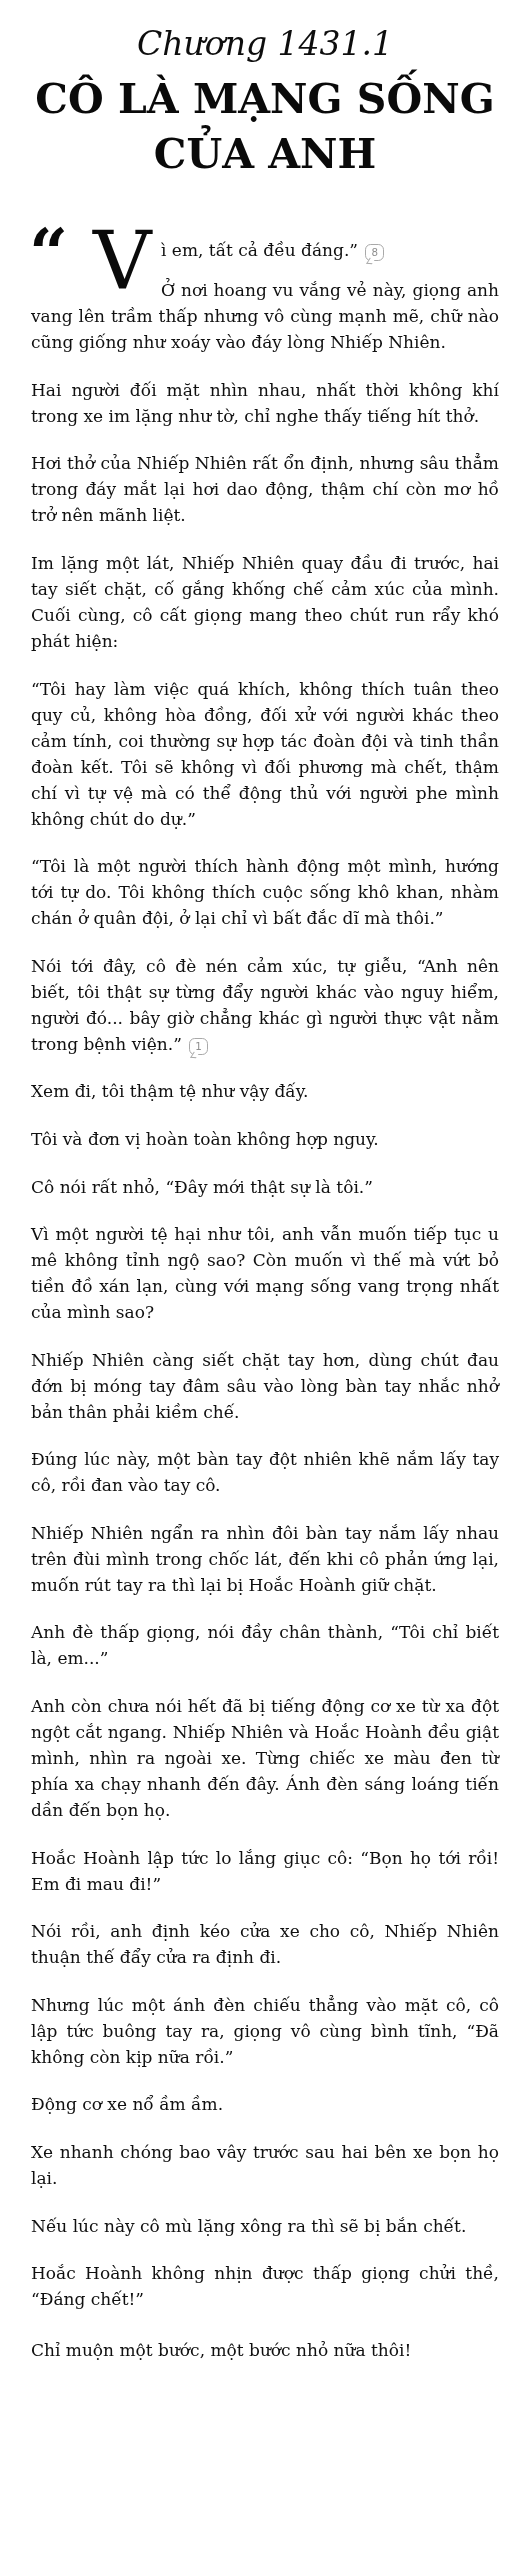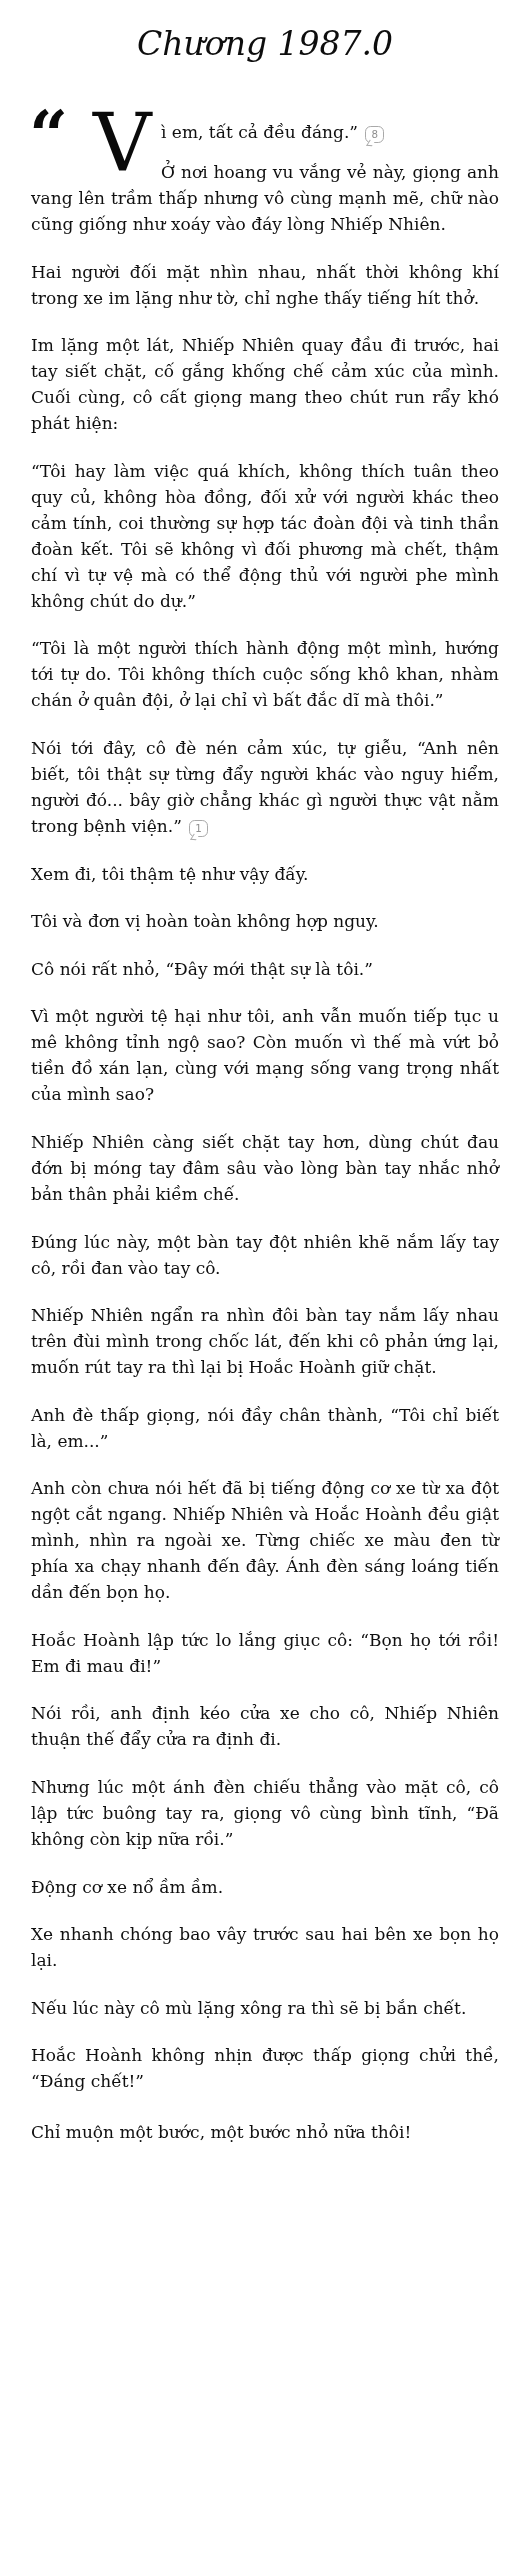--- a/index.html
+++ b/index.html
@@ -105,28 +105,33 @@
     background: #ffffff;
     border-left: 1px solid #a9a9a9;
     border-bottom: 1px solid #a9a9a9;
     transform: skewX(-28deg) rotate(4deg);
   }
 </style>
 </head>
 <body>
 
 <div class="page">
-  <h2 class="chapter-num">Chương 1987.0</h2>
+  <h2 class="chapter-num">Chương 1431.1</h2>
+  <h1 class="chapter-title">
+    <span>CÔ LÀ MẠNG SỐNG</span><br>
+    <span>CỦA ANH</span>
+  </h1>
   <div class="content" id="content">
       <p class="dropcap-para"><span class="dropfloat">
           <span class="open-quote">“</span>
           <span class="dropcap-letter">V</span>
         </span><span>ì em, tất cả đều đáng.”</span><span class="cbubble">8</span></p>
       <p><span>Ở nơi hoang vu vắng vẻ này, giọng anh vang lên trầm thấp nhưng vô cùng mạnh mẽ, chữ nào cũng giống như xoáy vào đáy lòng Nhiếp Nhiên.</span></p>
       <p><span>Hai người đối mặt nhìn nhau, nhất thời không khí trong xe im lặng như tờ, chỉ nghe thấy tiếng hít thở.</span></p>
+      <p><span>Hơi thở của Nhiếp Nhiên rất ổn định, nhưng sâu thẳm trong đáy mắt lại hơi dao động, thậm chí còn mơ hồ trở nên mãnh liệt.</span></p>
       <p><span>Im lặng một lát, Nhiếp Nhiên quay đầu đi trước, hai tay siết chặt, cố gắng khống chế cảm xúc của mình. Cuối cùng, cô cất giọng mang theo chút run rẩy khó phát hiện:</span></p>
       <p><span>“Tôi hay làm việc quá khích, không thích tuân theo quy củ, không hòa đồng, đối xử với người khác theo cảm tính, coi thường sự hợp tác đoàn đội và tinh thần đoàn kết. Tôi sẽ không vì đối phương mà chết, thậm chí vì tự vệ mà có thể động thủ với người phe mình không chút do dự.”</span></p>
       <p><span>“Tôi là một người thích hành động một mình, hướng tới tự do. Tôi không thích cuộc sống khô khan, nhàm chán ở quân đội, ở lại chỉ vì bất đắc dĩ mà thôi.”</span></p>
       <p><span>Nói tới đây, cô đè nén cảm xúc, tự giễu, “Anh nên biết, tôi thật sự từng đẩy người khác vào nguy hiểm, người đó... bây giờ chẳng khác gì người thực vật nằm trong bệnh viện.”</span><span class="cbubble">1</span></p>
       <p><span>Xem đi, tôi thậm tệ như vậy đấy.</span></p>
       <p><span>Tôi và đơn vị hoàn toàn không hợp nguy.</span></p>
       <p><span>Cô nói rất nhỏ, “Đây mới thật sự là tôi.”</span></p>
       <p><span>Vì một người tệ hại như tôi, anh vẫn muốn tiếp tục u mê không tỉnh ngộ sao? Còn muốn vì thế mà vứt bỏ tiền đồ xán lạn, cùng với mạng sống vang trọng nhất của mình sao?</span></p>
       <p><span>Nhiếp Nhiên càng siết chặt tay hơn, dùng chút đau đớn bị móng tay đâm sâu vào lòng bàn tay nhắc nhở bản thân phải kiềm chế.</span></p>
       <p><span>Đúng lúc này, một bàn tay đột nhiên khẽ nắm lấy tay cô, rồi đan vào tay cô.</span></p>

